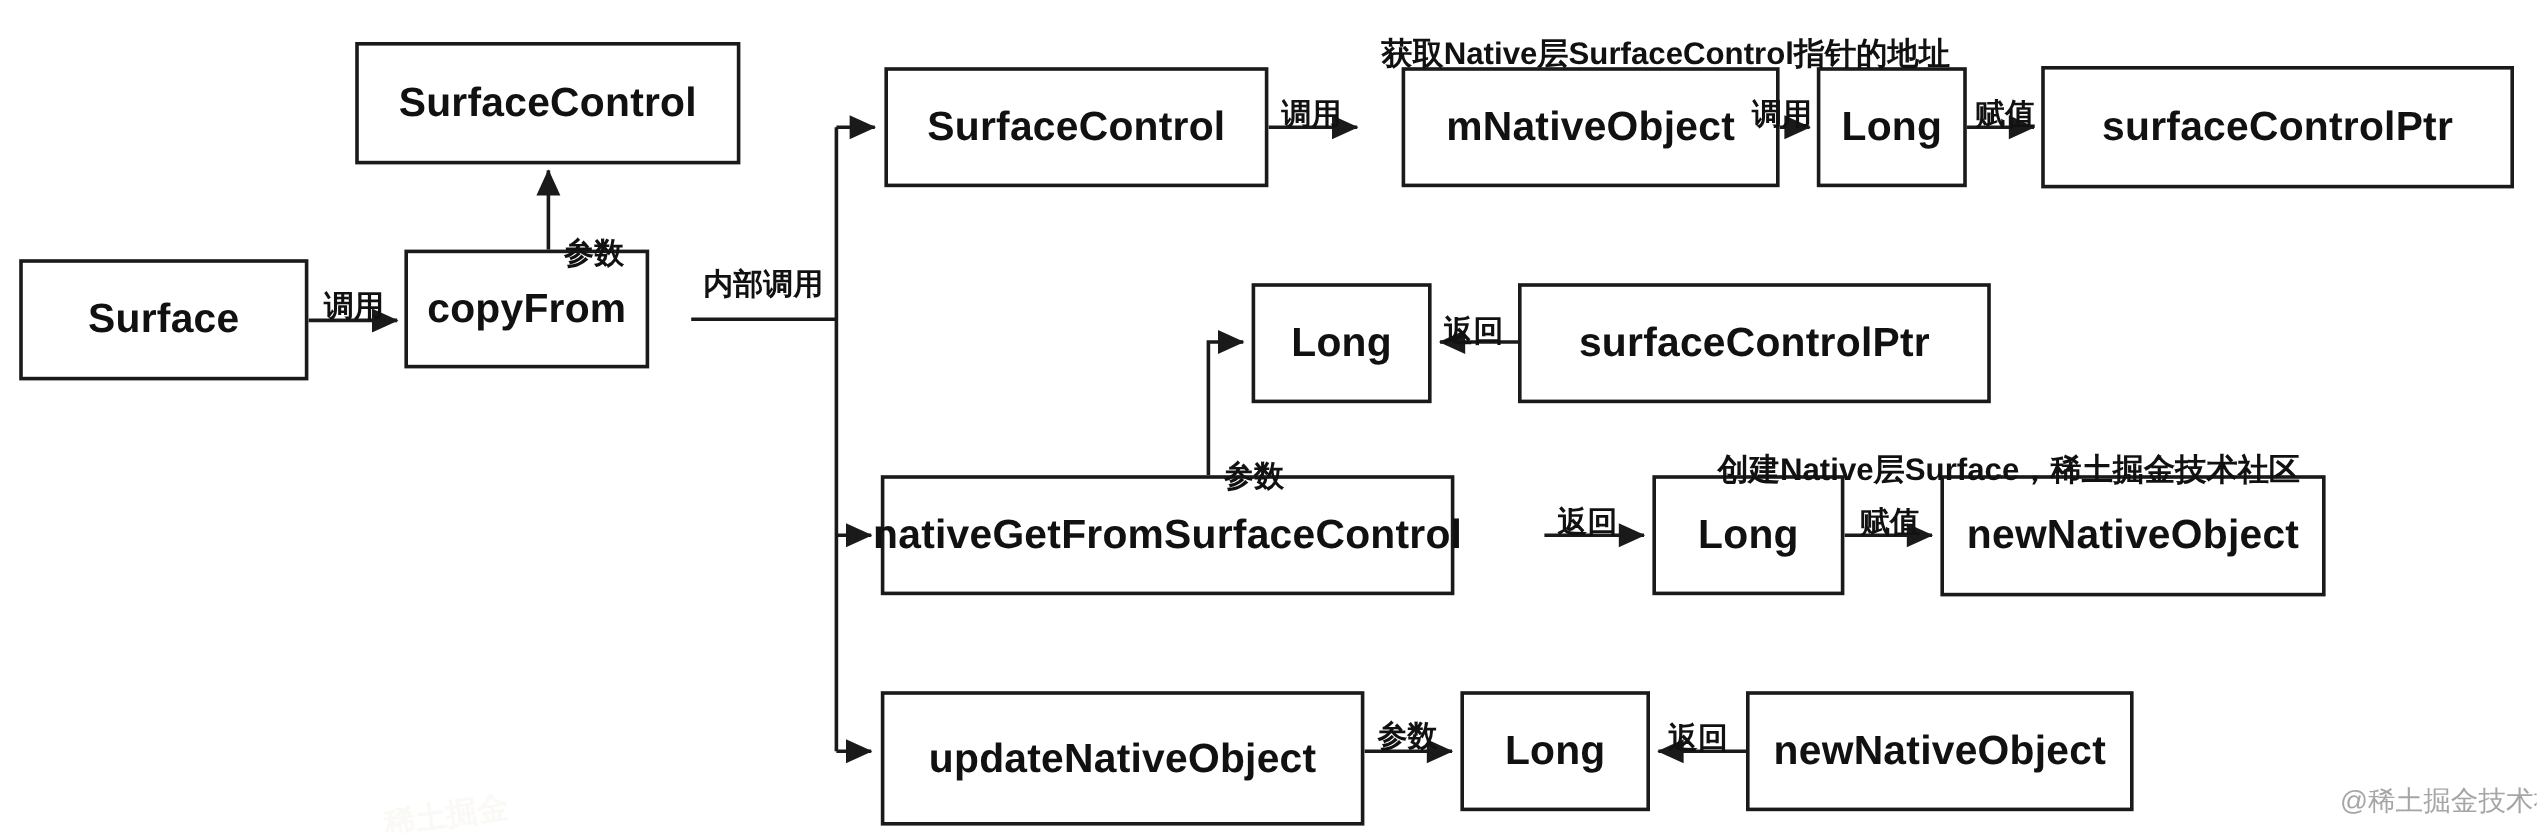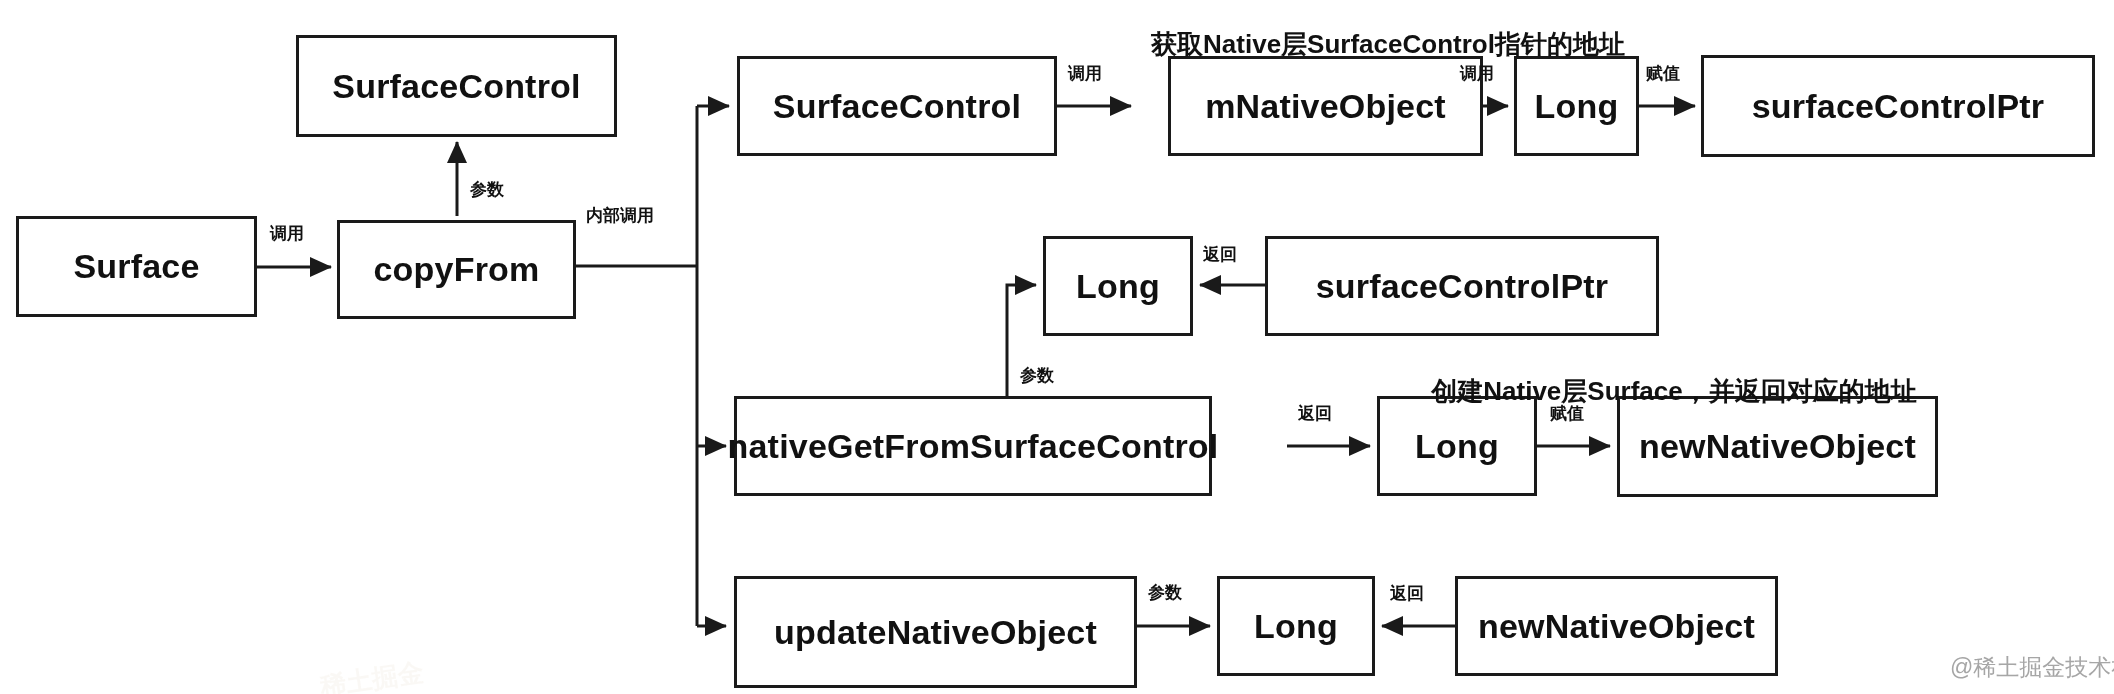--- a/index.html
+++ b/index.html
@@ -15,22 +15,23 @@
     background:#ffffff;
     border:3px solid #1a1a1a;
     display:flex;align-items:center;justify-content:center;
     font-size:34px;font-weight:700;color:#111111;
     box-sizing:border-box;
     white-space:nowrap;
     letter-spacing:0.2px;
   }
   .edge-label{
     position:absolute;
-    font-size:17px;font-weight:600;color:#111111;
+    font-size:25px;font-weight:600;color:#111111;
     white-space:nowrap;
+    margin-top:16px;
   }
   .annotation{
     position:absolute;
     transform:translateX(-50%);
     font-size:26px;font-weight:700;color:#111111;
     white-space:nowrap;
     margin-top:13px;
   }
   #edges{position:absolute;left:0;top:0;}
   .wm{
@@ -72,21 +73,21 @@
       <path d="M1537 446 H1610" marker-end="url(#ah)"></path>
       <path d="M1137 626 H1210" marker-end="url(#ah)"></path>
       <path d="M1455 626 H1382" marker-end="url(#ah)"></path>
     </g>
   </svg>
 
   <div class="node" style="left:296px;top:35px;width:321px;height:102px;">SurfaceControl</div>
 
   <div class="node" style="left:16px;top:216px;width:241px;height:101px;">Surface</div>
 
-  <div class="node" style="left:337px;top:220px;width:239px;height:99px;">copyFrom</div>
+  <div class="node" style="left:337px;top:208px;width:204px;height:99px;">copyFrom</div>
 
   <div class="node" style="left:737px;top:56px;width:320px;height:100px;">SurfaceControl</div>
 
   <div class="node" style="left:1168px;top:56px;width:315px;height:100px;">mNativeObject</div>
 
   <div class="node" style="left:1514px;top:56px;width:125px;height:100px;">Long</div>
 
   <div class="node" style="left:1701px;top:55px;width:394px;height:102px;">surfaceControlPtr</div>
 
   <div class="node" style="left:1043px;top:236px;width:150px;height:100px;">Long</div>
@@ -125,20 +126,20 @@
 
   <div class="edge-label" style="left:1550px;top:402px;">赋值</div>
 
   <div class="edge-label" style="left:1148px;top:581px;">参数</div>
 
   <div class="edge-label" style="left:1390px;top:582px;">返回</div>
 
   <div class="annotation" style="left:1388px;top:14px;">获取Native层SurfaceControl指针的地址</div>
 
 
-  <div class="annotation" style="left:1674px;top:361px;">创建Native层Surface，并返回对应的地址</div>
+  <div class="annotation" style="left:1674px;top:361px;">创建Native层Surface，稀土掘金技术社区</div>
 
 
   <div class="wm" style="left:1950px;top:652px;">@稀土掘金技术社区</div>
 
   <div class="wm-ghost" style="left:320px;top:662px;">稀土掘金</div>
 
 </div>
 
 </body></html>

